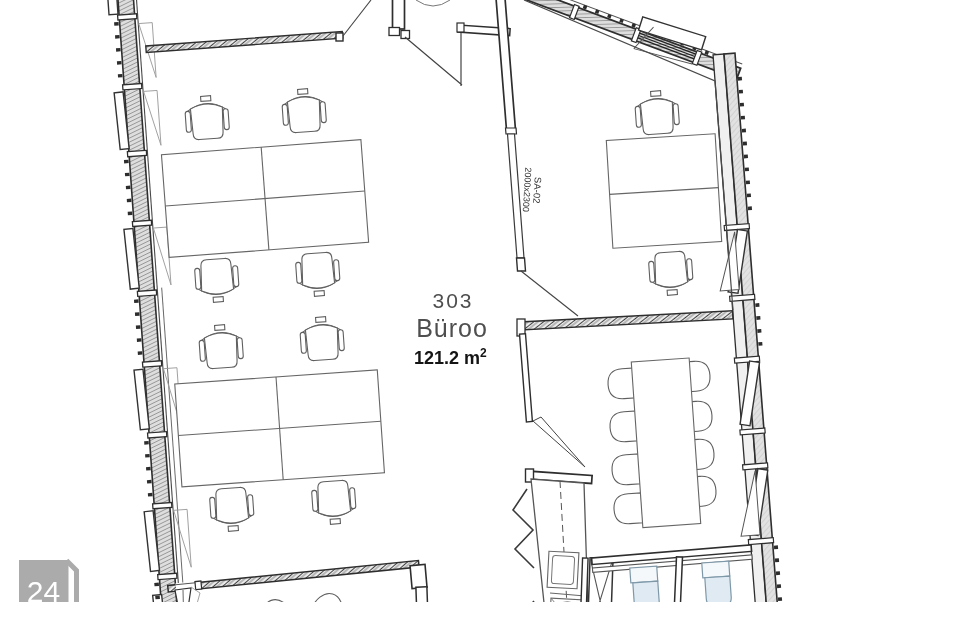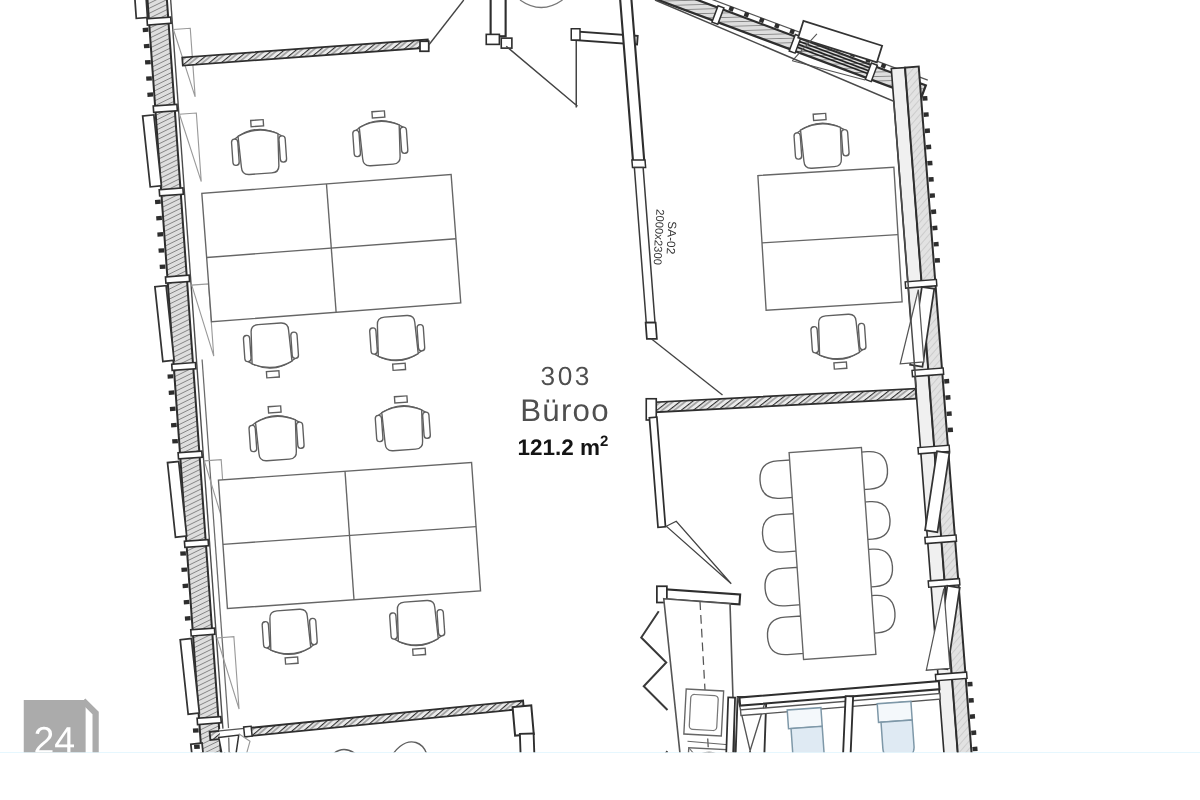--- a/index.html
+++ b/index.html
@@ -1,16 +1,16 @@
 <!DOCTYPE html>
 <html><head>
 <meta charset="utf-8">
 <style>
   html,body{margin:0;padding:0;background:#ffffff;}
-  .page{position:relative;width:960px;height:602px;overflow:hidden;background:#7dd3fc;
+  .page{position:relative;width:960px;height:602px;overflow:hidden;background:#fde047;
         font-family:"Liberation Sans", sans-serif;}
   svg{position:absolute;left:0;top:0;}
 </style>
 </head>
 <body>
 <div class="page">
 <svg width="960" height="640" viewBox="0 0 960 640">
 <defs>
 
   <pattern id="wallhatch" width="3.6" height="3.6" patternUnits="userSpaceOnUse" patternTransform="rotate(68)">

